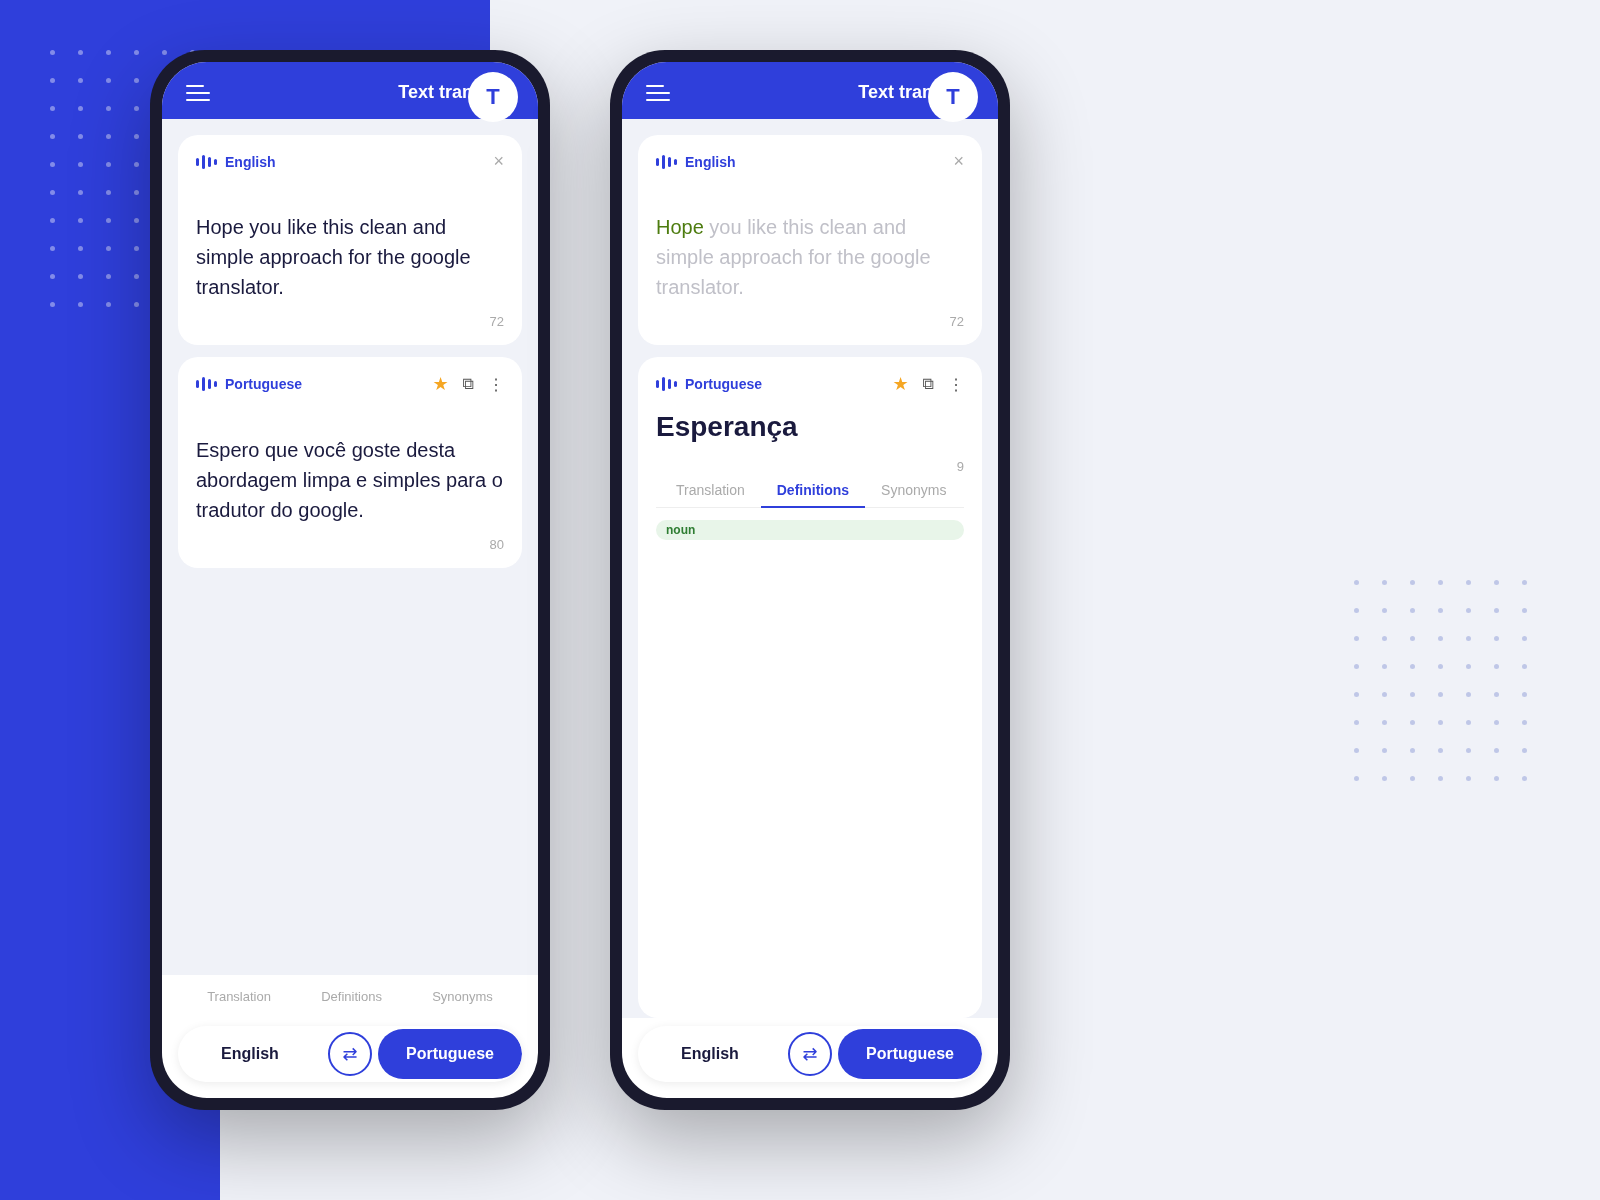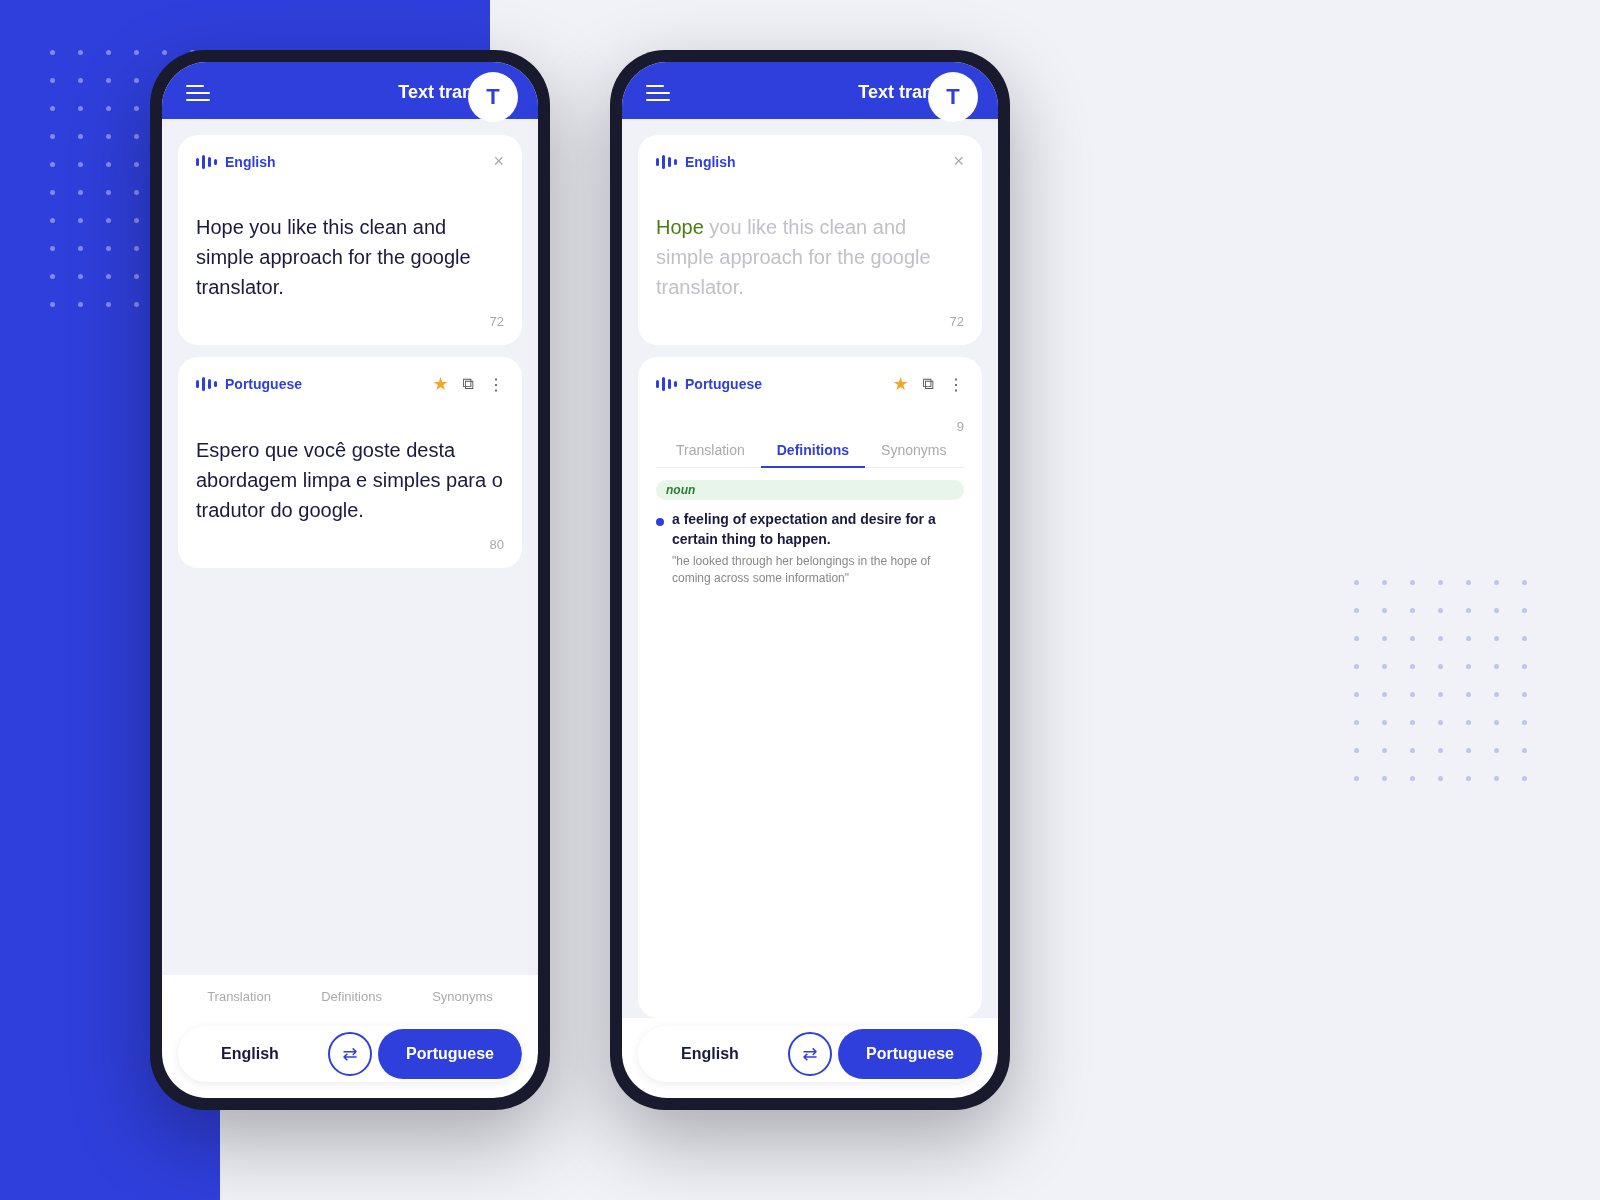--- a/index.html
+++ b/index.html
@@ -308,21 +308,20 @@
 
     .noun-badge {
       background: #e8f5e9;
       color: #2e7d32;
       font-size: 12px;
       font-weight: 600;
       padding: 3px 10px;
       border-radius: 20px;
       display: inline-block;
       margin-bottom: 10px;
-      font-style: italic;
     }
 
     .definition-item {
       margin-bottom: 14px;
       padding-left: 16px;
       position: relative;
     }
 
     .definition-item::before {
       content: '';
@@ -622,34 +621,31 @@
                 <div class="sound-bar" style="height:6px;margin-left:2px"></div>
               </div>
               <span>Portuguese</span>
             </div>
             <div class="card-actions">
               <span class="star-icon">★</span>
               <span class="copy-icon">⧉</span>
               <span class="more-icon">⋮</span>
             </div>
           </div>
+          <div class="translated-word">Esperança</div>
           <div class="char-count">9</div>
 
           <div class="definitions-tabs">
             <span class="def-tab">Translation</span>
             <span class="def-tab active">Definitions</span>
             <span class="def-tab">Synonyms</span>
           </div>
 
           <span class="noun-badge">noun</span>
 
-          <div class="definition-item">
-            <div class="definition-text">a feeling of expectation and desire for a certain thing to happen.</div>
-            <div class="definition-example">"he looked through her belongings in the hope of coming across some information"</div>
-          </div>
 
         </div>
 
       </div>
 
       <div class="lang-switcher">
         <span class="lang-btn left-lang">English</span>
         <div class="swap-btn">
           <span class="swap-icon">⇄</span>
         </div>

